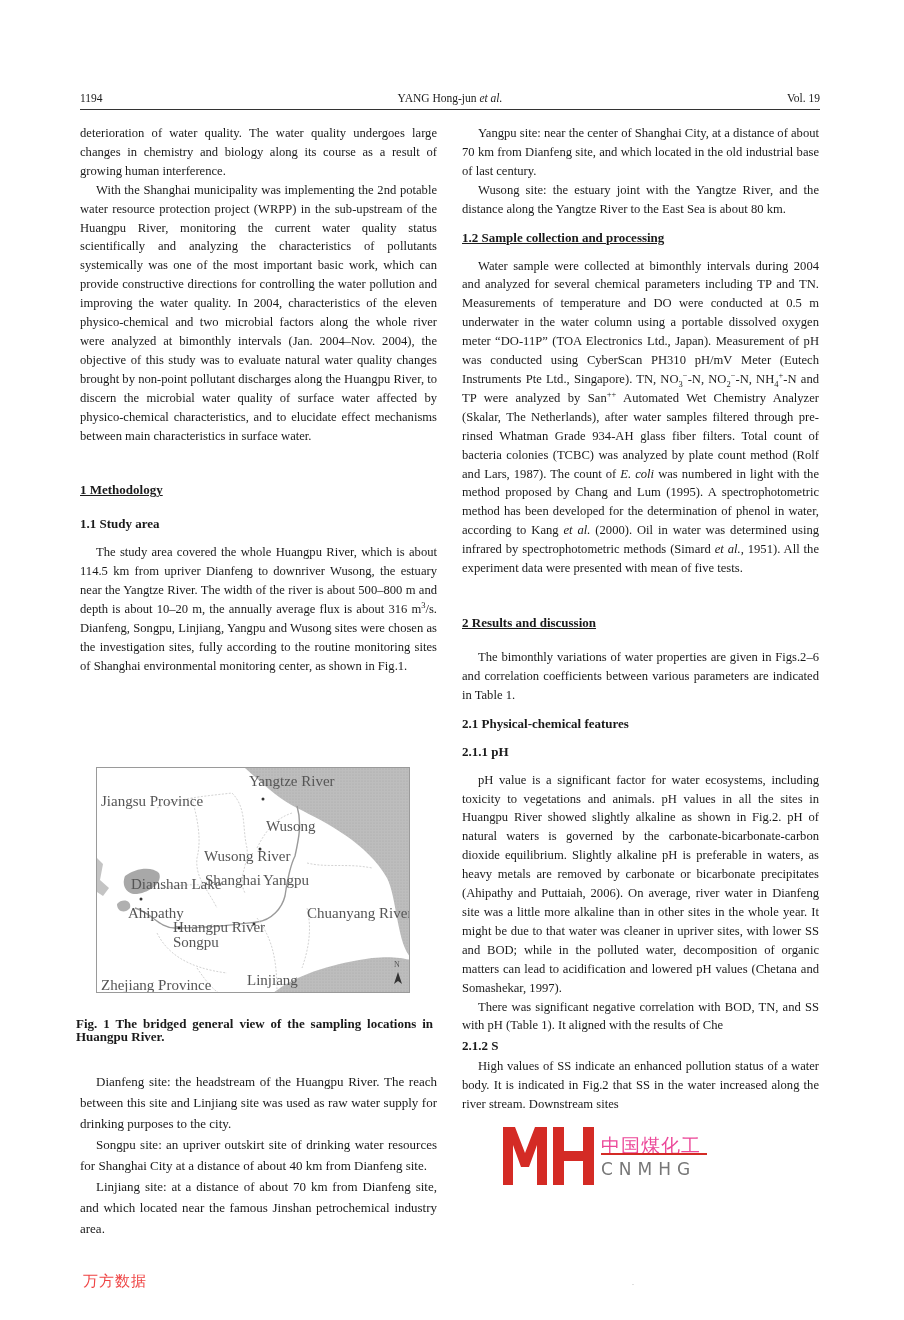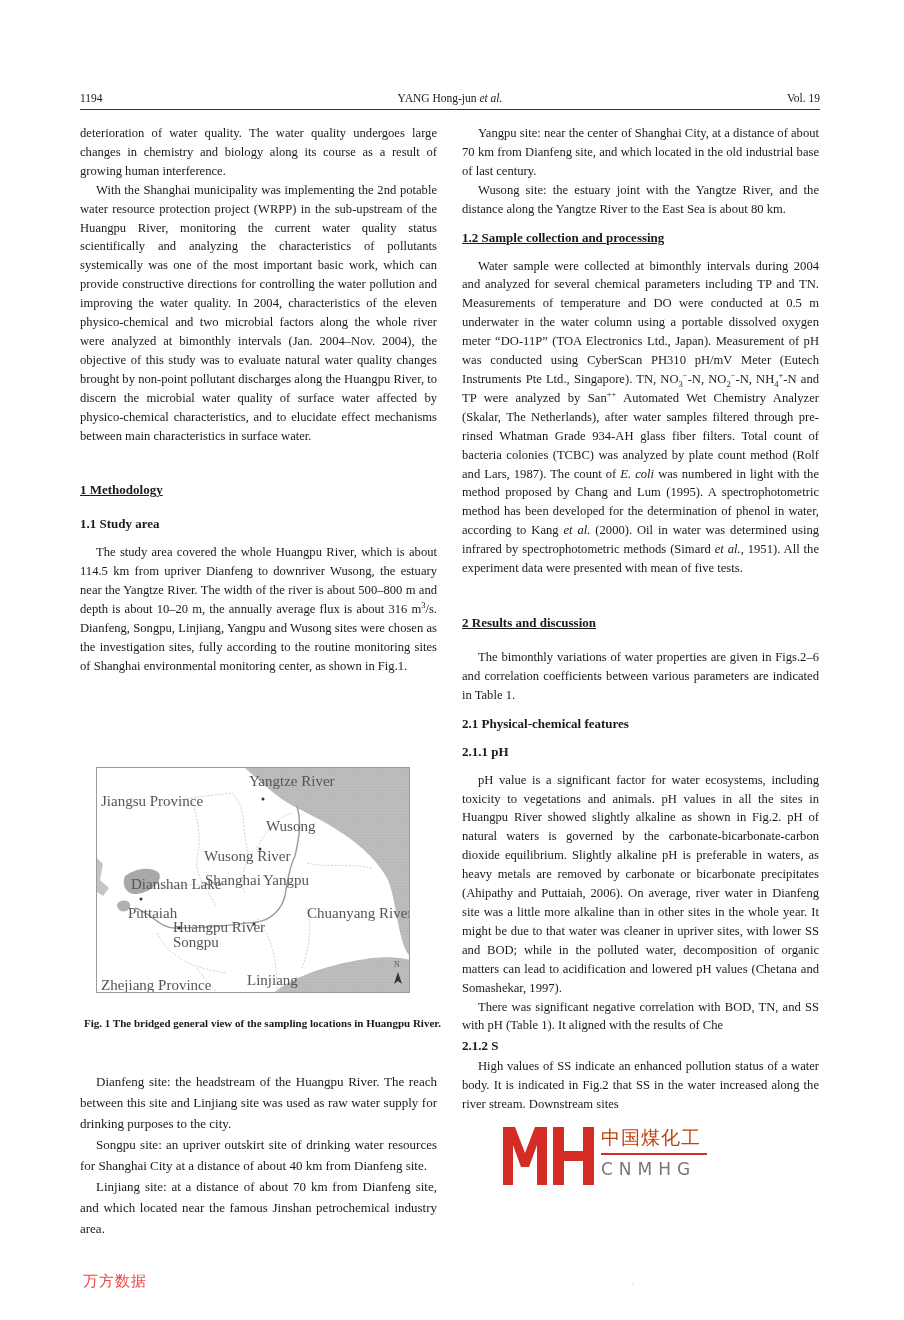--- a/index.html
+++ b/index.html
@@ -21,30 +21,30 @@
   h2 { font-size: 13px; font-weight: bold; margin: 18px 0 14px 0; line-height: 22px; text-decoration: underline; }
   h3 { font-size: 13px; font-weight: bold; margin: 8px 0 10px 0; line-height: 18px; }
   .gap { height: 16px; }
   sup, sub { font-size: 8.5px; line-height: 0; }
   i { font-style: italic; }
 
   .figure { position: absolute; left: 96px; top: 767px; width: 314px; height: 226px; border: 1px solid #9a9a9a; background: #fff; overflow: hidden; }
   .figure svg { position: absolute; left: 0; top: 0; }
   .maplabel { position: absolute; font-size: 15px; color: #555; white-space: nowrap; font-family: "Liberation Serif", serif; }
 
-  .caption { position: absolute; left: 84px; top: 1017px; width: 357px; font-size: 11px; line-height: 13px; font-weight: bold; text-align: justify; }
+  .caption { position: absolute; left: 76px; top: 1017px; width: 357px; font-size: 13px; line-height: 13px; font-weight: bold; text-align: justify; }
 
   .left-lower { position: absolute; left: 80px; top: 1065px; width: 357px; font-size: 13px; line-height: 21px; text-align: justify; margin-top: 6px; }
 
   .footer { position: absolute; left: 83px; top: 1272px; font-family: "DejaVu Sans", sans-serif; font-size: 15px; color: #ef4444; letter-spacing: 1px; }
   .dot { position: absolute; left: 632px; top: 1282px; font-size: 6px; color: #666; }
 
   .logo { position: absolute; left: 503px; top: 1125px; width: 230px; height: 60px; }
   .logo .mark { position: absolute; left: 0; top: 2px; width: 130px; height: 58px; }
-  .logo .cn { position: absolute; left: 98px; top: 0; font-family: "DejaVu Sans", sans-serif; font-size: 19px; color: #c2410c; letter-spacing: 1px; white-space: nowrap; }
+  .logo .cn { position: absolute; left: 98px; top: 8px; font-family: "DejaVu Sans", sans-serif; font-size: 19px; color: #ec4899; letter-spacing: 1px; white-space: nowrap; }
   .logo .line { position: absolute; left: 98px; top: 28px; width: 106px; border-top: 2px solid #d42b25; }
   .logo .en { position: absolute; left: 98px; top: 34px; font-family: "DejaVu Sans", sans-serif; font-size: 17px; color: #777; letter-spacing: 6px; white-space: nowrap; }
 </style>
 </head>
 <body>
 
 <div class="header">
   <span class="pg">1194</span>
   <span class="auth"><span>YANG Hong-jun</span> <i>et al.</i></span>
   <span class="vol">Vol. 19</span>
@@ -99,21 +99,21 @@
 
     <path d="M297 216 L301 204 L305 216 L301 213 Z" fill="#333"></path>
   </svg>
   <span class="maplabel" style="left:4px;top:25px;">Jiangsu Province</span>
   <span class="maplabel" style="left:152px;top:5px;">Yangtze River</span>
   <span class="maplabel" style="left:169px;top:50px;">Wusong</span>
   <span class="maplabel" style="left:85px;top:80px;margin-left:22px;">Wusong River</span>
   <span class="maplabel" style="left:166px;top:104px;">Yangpu</span>
   <span class="maplabel" style="left:108px;top:104px;">Shanghai</span>
   <span class="maplabel" style="left:34px;top:108px;">Dianshan Lake</span>
-  <span class="maplabel" style="left:31px;top:137px;">Puttaiah</span>
+  <span class="maplabel" style="left:31px;top:137px;">Ahipathy</span>
   <span class="maplabel" style="left:210px;top:137px;">Chuanyang River</span>
   <span class="maplabel" style="left:76px;top:151px;">Huangpu River</span>
   <span class="maplabel" style="left:150px;top:160px;margin-top:44px;">Linjiang</span>
   <span class="maplabel" style="left:76px;top:166px;">Songpu</span>
   <span class="maplabel" style="left:4px;top:209px;">Zhejiang Province</span>
   <span class="maplabel" style="left:184px;top:209px;margin-top:32px;">Hangzhou Bay</span>
   <span class="maplabel" style="left:297px;top:192px;font-size:8px;">N</span>
 </div>
 
 <div class="caption">Fig. 1 The bridged general view of the sampling locations in Huangpu River.</div>

